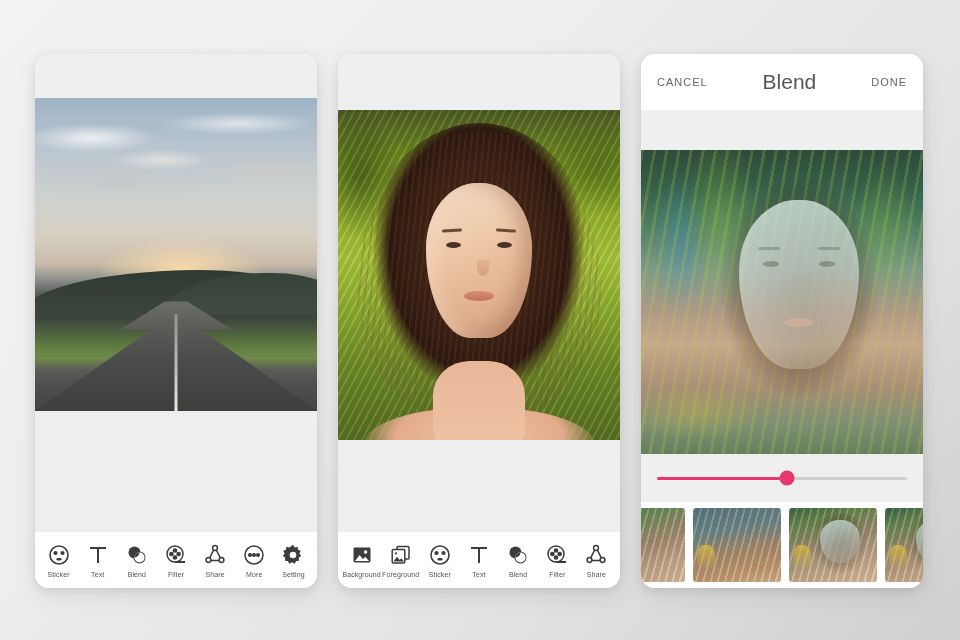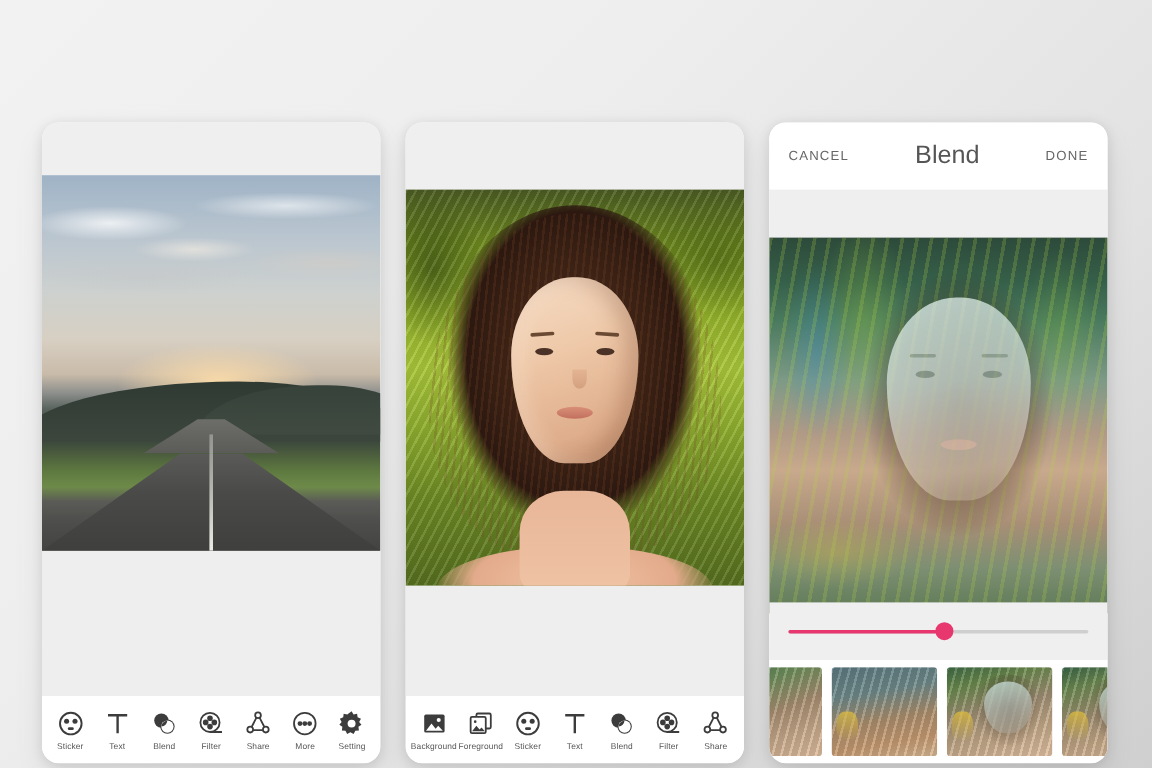--- a/index.html
+++ b/index.html
@@ -13,21 +13,20 @@
     position: relative;
   }
 
   
   .phone {
     position: absolute;
     background: #ffffff;
     border-radius: 14px;
     overflow: hidden;
     box-shadow: 0 2px 10px rgba(0,0,0,0.10), 0 10px 26px rgba(0,0,0,0.07);
-    margin-top: 48px;
   }
   #phone-1 { left: 35px;  top: 54px;  width: 282px; height: 534px; }
   #phone-2 { left: 338px; top: 54px;  width: 282px; height: 534px; }
   #phone-3 { left: 641px; top: 54px;  width: 282px; height: 534px; }
 
   .statusbar { height: 44px; background: #efefef; width: 100%; }
 
   
   .photo { width: 100%; position: relative; overflow: hidden; }
 

